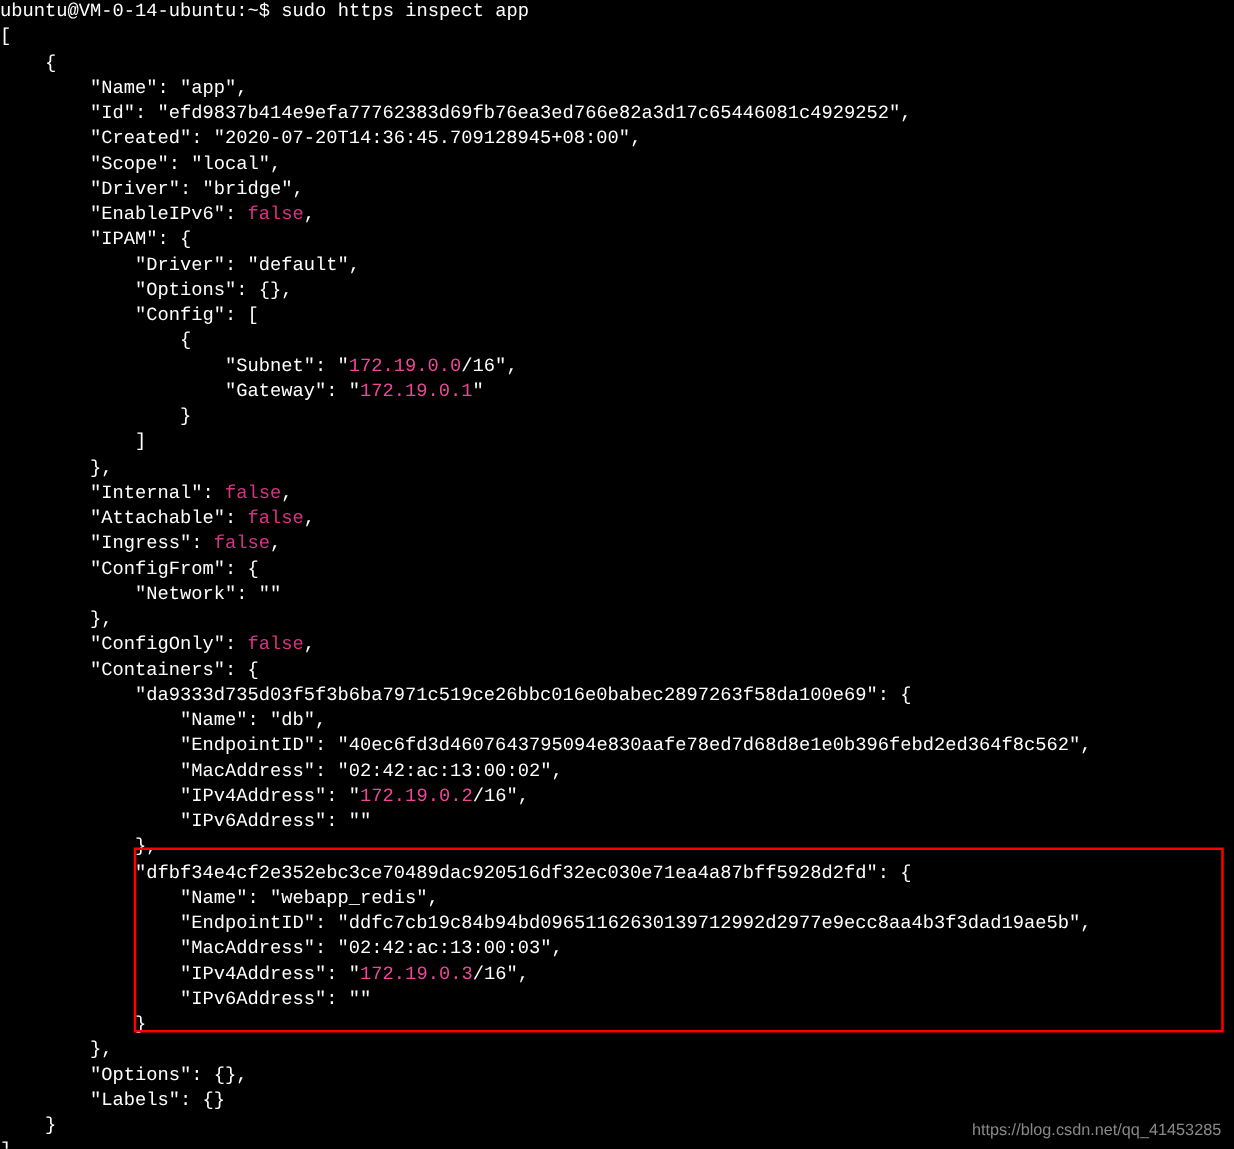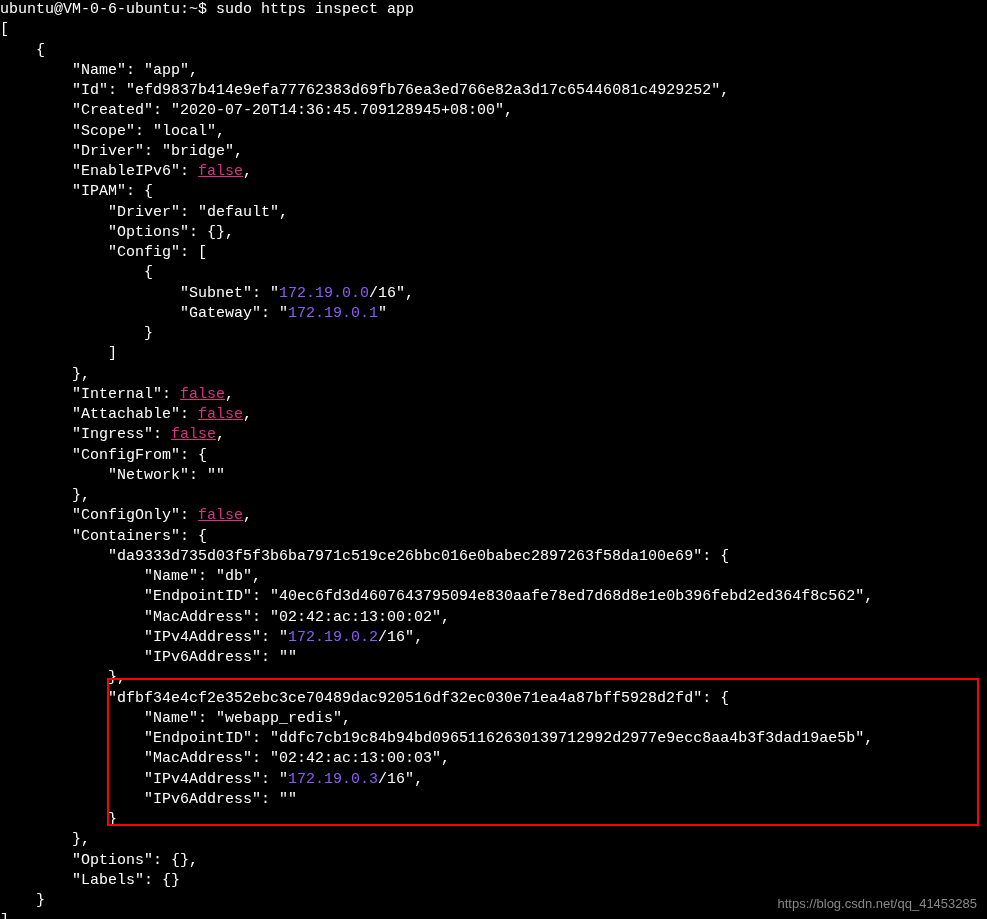--- a/index.html
+++ b/index.html
@@ -15,41 +15,41 @@
     overflow: hidden;
     position: relative;
   }
   pre {
     margin: 0;
     padding: 0;
     font-family: inherit;
     white-space: pre;
   }
   .prompt-host { color: #fff; }
-  .kw-false { color: #d63384; text-decoration: underline; } 
-  .str-ip { color: #8b5cf6; } 
+  .kw-false { color: #d63384; } 
+  .str-ip { color: #ec4899; } 
   .highlight-box {
     position: absolute;
     border: 2px solid #ff0000;
     pointer-events: none;
   }
   .watermark {
     position: absolute;
     bottom: 6px;
     right: 10px;
     color: #888;
     font-size: 13px;
     font-family: Arial, sans-serif;
     margin-left: 47px;
   }
 </style>
 </head>
 <body>
 
-<pre><span class="prompt-host"><span>ubuntu@VM-0-6-ubuntu</span><span>:</span><span>~</span><span>$</span></span> <span>sudo https inspect app</span>
+<pre><span class="prompt-host"><span>ubuntu@VM-0-14-ubuntu</span><span>:</span><span>~</span><span>$</span></span> <span>sudo https inspect app</span>
 <span>[</span>
 <span>    {</span>
         <span>"Name"</span>: <span>"app"</span>,
         <span>"Id"</span>: <span>"efd9837b414e9efa77762383d69fb76ea3ed766e82a3d17c65446081c4929252"</span>,
         <span>"Created"</span>: <span>"2020-07-20T14:36:45.709128945+08:00"</span>,
         <span>"Scope"</span>: <span>"local"</span>,
         <span>"Driver"</span>: <span>"bridge"</span>,
         <span>"EnableIPv6"</span>: <span class="kw-false">false</span>,
         <span>"IPAM"</span>: {
             <span>"Driver"</span>: <span>"default"</span>,

